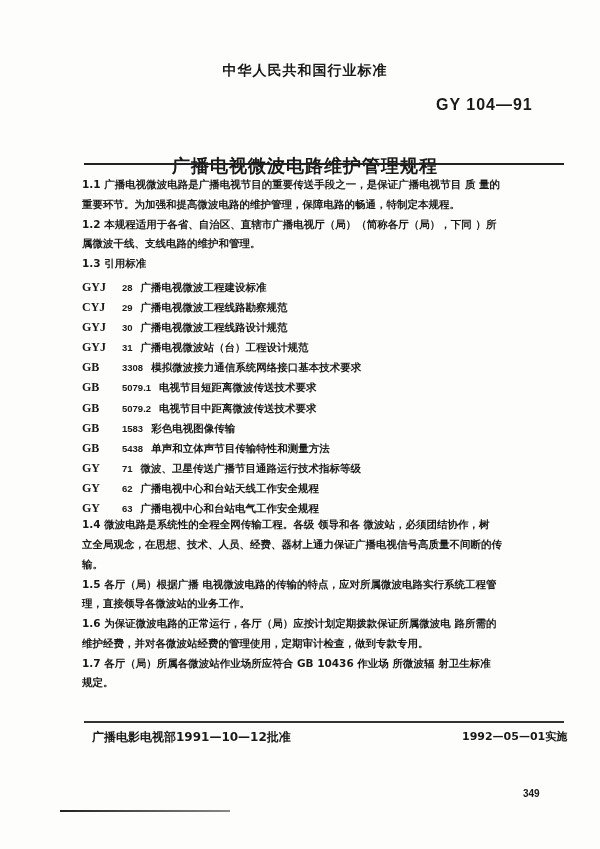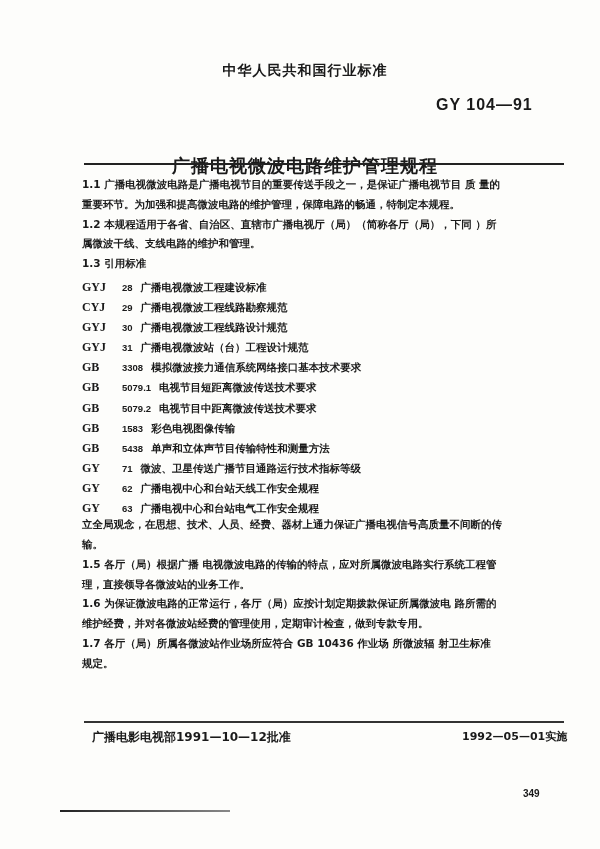--- a/index.html
+++ b/index.html
@@ -46,20 +46,21 @@
   <div class="ref"><span class="code">GYJ</span><span class="rnum">31</span><span>广播电视微波站（台）工程设计规范</span></div>
   <div class="ref"><span class="code">GB</span><span class="rnum">3308</span><span>模拟微波接力通信系统网络接口基本技术要求</span></div>
   <div class="ref"><span class="code">GB</span><span class="rnum">5079.1</span><span>电视节目短距离微波传送技术要求</span></div>
   <div class="ref"><span class="code">GB</span><span class="rnum">5079.2</span><span>电视节目中距离微波传送技术要求</span></div>
   <div class="ref"><span class="code">GB</span><span class="rnum">1583</span><span>彩色电视图像传输</span></div>
   <div class="ref"><span class="code">GB</span><span class="rnum">5438</span><span>单声和立体声节目传输特性和测量方法</span></div>
   <div class="ref"><span class="code">GY</span><span class="rnum">71</span><span>微波、卫星传送广播节目通路运行技术指标等级</span></div>
   <div class="ref"><span class="code">GY</span><span class="rnum">62</span><span>广播电视中心和台站天线工作安全规程</span></div>
   <div class="ref"><span class="code">GY</span><span class="rnum">63</span><span>广播电视中心和台站电气工作安全规程</span></div>
 
+  <div class="line">1.4  微波电路是系统性的全程全网传输工程。各级 领导和各 微波站，必须团结协作，树</div>
   <div class="line">立全局观念，在思想、技术、人员、经费、器材上通力保证广播电视信号高质量不间断的传</div>
   <div class="line">输。</div>
   <div class="line">1.5  各厅（局）根据广播 电视微波电路的传输的特点，应对所属微波电路实行系统工程管</div>
   <div class="line">理，直接领导各微波站的业务工作。</div>
   <div class="line">1.6  为保证微波电路的正常运行，各厅（局）应按计划定期拨款保证所属微波电 路所需的</div>
   <div class="line">维护经费，并对各微波站经费的管理使用，定期审计检查，做到专款专用。</div>
   <div class="line">1.7  各厅（局）所属各微波站作业场所应符合 GB  10436  作业场 所微波辐 射卫生标准</div>
   <div class="line">规定。</div>
 </div>
 

